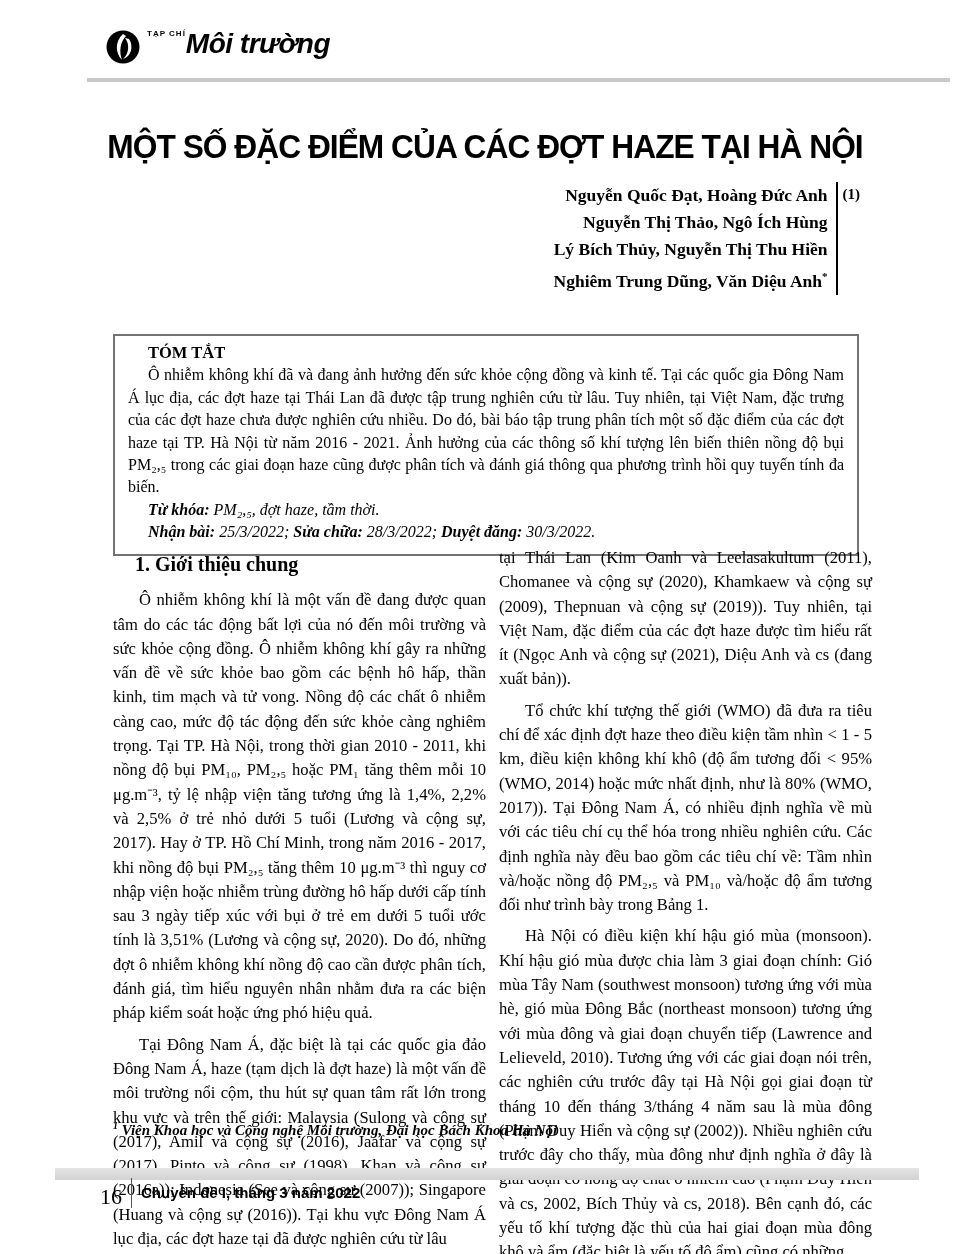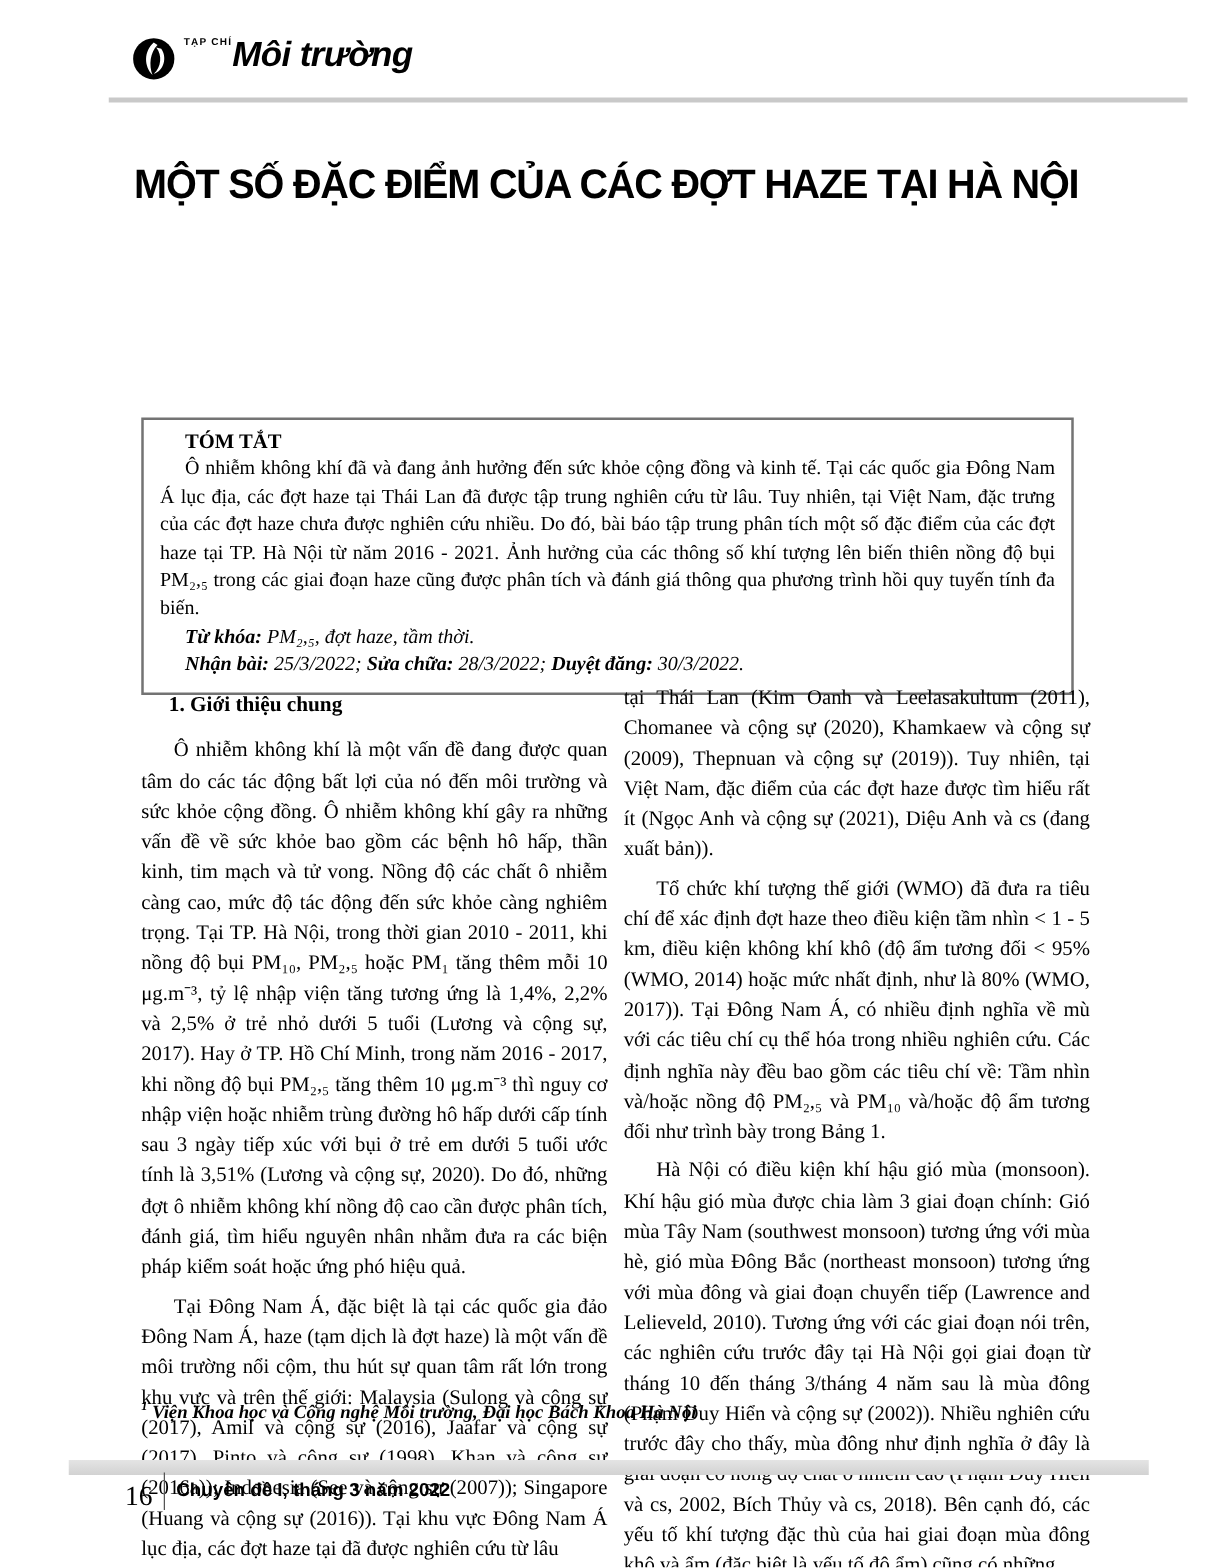--- a/index.html
+++ b/index.html
@@ -39,21 +39,21 @@
   }
   .abstract-heading{font-weight:700;padding-left:20px;font-size:16.5px;}
   .abstract-body{text-indent:20px;margin:0;}
   .abstract-keywords{padding-left:20px;font-style:italic;}
   .abstract-keywords .kw-label{font-weight:700;}
   .abstract-dates{padding-left:20px;font-style:italic;}
   .abstract-dates .dt-label{font-weight:700;}
   
   .body-cols{position:absolute;left:113px;top:546px;width:759px;display:flex;gap:13px;}
   .col{width:373px;font-size:16.6px;line-height:24.3px;text-align:justify;}
-  .section-heading{font-weight:700;font-size:17px;padding-left:22px;margin:6px 0 12px 0;}
+  .section-heading{font-weight:700;font-size:20px;padding-left:22px;margin:6px 0 12px 0;}
   .col p{margin:0 0 7px 0;text-indent:26px;}
   .col p.no-indent{text-indent:0;}
   
   .footnote{position:absolute;left:113px;top:1120px;font-size:15px;font-style:italic;font-weight:700;}
   .footnote sup{font-size:10px;}
   
   .footer-bar{position:absolute;left:55px;top:1168px;width:864px;height:12px;
     background:linear-gradient(#e4e4e4,#d2d2d2);}
   .footer-line{position:absolute;left:100px;top:1184px;display:flex;align-items:flex-start;}
   .page-number{font-size:22px;font-family:"Liberation Serif",serif;}
@@ -74,20 +74,30 @@
     </svg>
     <div class="logo-text">
       <span class="logo-small">TẠP CHÍ</span>
       <span class="logo-name">Môi trường</span>
     </div>
   </div>
   <div class="header-rule"></div>
 
   <h1 class="article-title">MỘT SỐ ĐẶC ĐIỂM CỦA CÁC ĐỢT HAZE TẠI HÀ NỘI</h1>
 
+  <div class="authors-block">
+    <div class="author-lines">
+      <div>Nguyễn Quốc Đạt, Hoàng Đức Anh</div>
+      <div>Nguyễn Thị Thảo, Ngô Ích Hùng</div>
+      <div>Lý Bích Thủy, Nguyễn Thị Thu Hiền</div>
+      <div><span>Nghiêm Trung Dũng, Văn Diệu Anh</span><sup class="auth-star">*</sup></div>
+    </div>
+    <div class="authors-bar"></div>
+    <div class="affil-marker">(1)</div>
+  </div>
 
   <div class="abstract-box">
     <div class="abstract-heading">TÓM TẮT</div>
     <p class="abstract-body">Ô nhiễm không khí đã và đang ảnh hưởng đến sức khỏe cộng đồng và kinh tế. Tại các quốc gia Đông Nam Á lục địa, các đợt haze tại Thái Lan đã được tập trung nghiên cứu từ lâu. Tuy nhiên, tại Việt Nam, đặc trưng của các đợt haze chưa được nghiên cứu nhiều. Do đó, bài báo tập trung phân tích một số đặc điểm của các đợt haze tại TP. Hà Nội từ năm 2016 - 2021. Ảnh hưởng của các thông số khí tượng lên biến thiên nồng độ bụi PM₂,₅ trong các giai đoạn haze cũng được phân tích và đánh giá thông qua phương trình hồi quy tuyến tính đa biến.</p>
     <div class="abstract-keywords">
       <span class="kw-label">Từ khóa:</span><span> PM₂,₅, đợt haze, tầm thời.</span>
     </div>
     <div class="abstract-dates">
       <span class="dt-label">Nhận bài:</span><span> 25/3/2022; </span><span class="dt-label">Sửa chữa:</span><span> 28/3/2022; </span><span class="dt-label">Duyệt đăng:</span><span> 30/3/2022.</span>
     </div>

